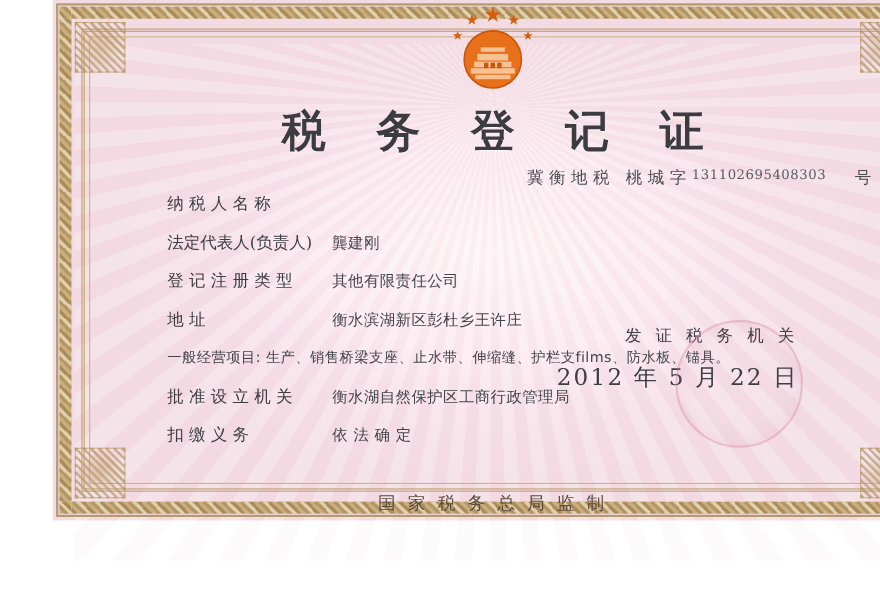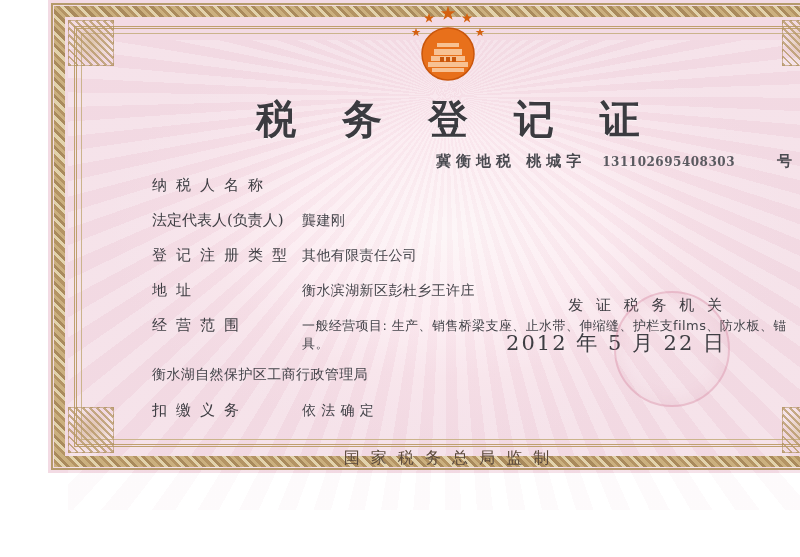--- a/index.html
+++ b/index.html
@@ -118,25 +118,24 @@
     text-indent: 16px;
     text-shadow: 0 1px 0 rgba(255,255,255,0.6);
   }
 
   
   .serial {
     position: absolute;
     right: 56px;
     top: 152px;
     display: flex;
-    align-items: center;
-    gap: 16px;
+    align-items: flex-start;
+    gap: 0;
     color: #4a4a50;
     font-family: "DejaVu Serif", serif;
-    font-weight: bold;
   }
   .serial .s-prefix {
     font-size: 15px;
     letter-spacing: 5px;
   }
   .serial .s-num {
     font-size: 12px;
     letter-spacing: 0.5px;
     color: #5a5a60;
   }
@@ -162,21 +161,20 @@
     width: 150px;
     flex: 0 0 150px;
     font-family: "DejaVu Serif", serif;
     font-size: 15px;
     color: #3d3d42;
     white-space: nowrap;
   }
   .label.spread {
     display: flex;
     justify-content: space-between;
-    font-family: Liberation Mono, monospace;
   }
   .value {
     font-family: "DejaVu Sans", sans-serif;
     font-size: 14px;
     color: #44444a;
     letter-spacing: 0.4px;
   }
   .value.small {
     font-size: 13px;
   }
@@ -294,25 +292,25 @@
       <div class="label spread">登 记 注 册 类 型</div>
       <div class="value">其他有限责任公司</div>
     </div>
 
     <div class="row">
       <div class="label spread">地 址</div>
       <div class="value">衡水滨湖新区彭杜乡王许庄</div>
     </div>
 
     <div class="row">
-      <div class="label spread">经 营 范 围</div>
       <div class="value small">一般经营项目: 生产、销售桥梁支座、止水带、伸缩缝、护栏支films、防水板、锚具。</div>
     </div>
 
     <div class="row">
+      <div class="label spread">批 准 设 立 机 关</div>
       <div class="value">衡水湖自然保护区工商行政管理局</div>
     </div>
 
     <div class="row">
       <div class="label spread">扣 缴 义 务</div>
       <div class="value">依 法 确 定</div>
     </div>
 
   </div>
 

